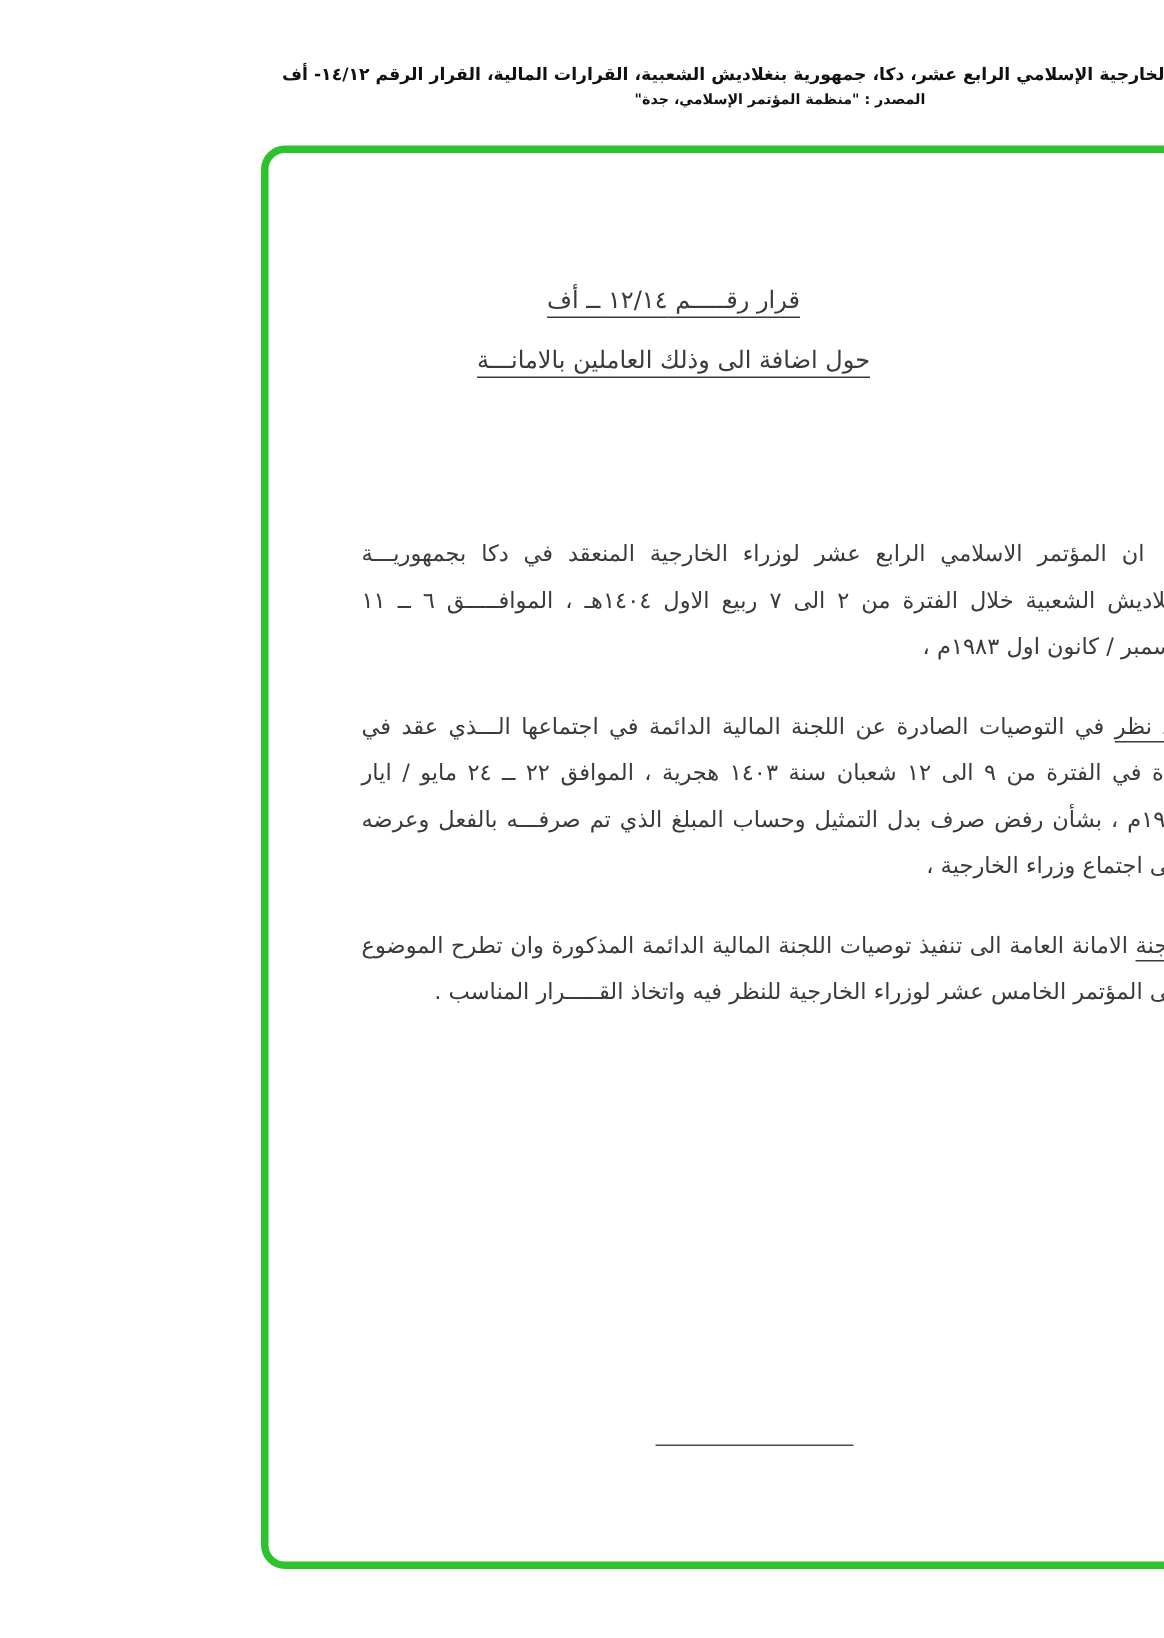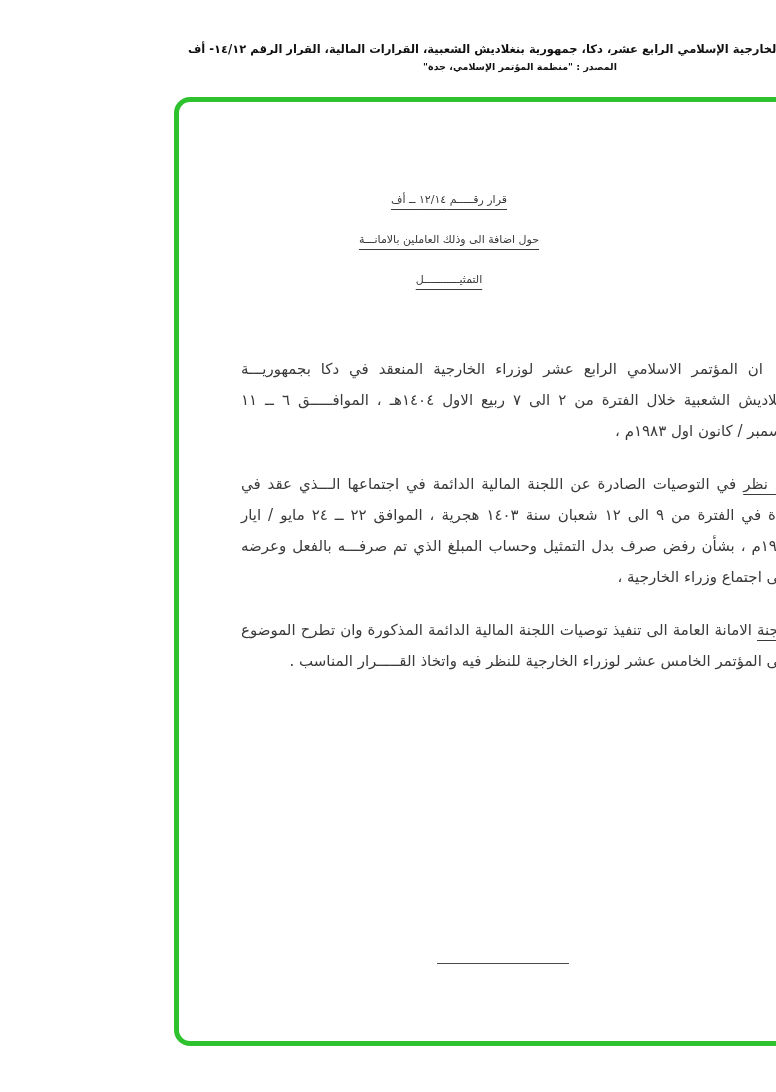--- a/index.html
+++ b/index.html
@@ -21,21 +21,21 @@
   .frame {
     position: absolute; left: 42px; top: 97px;
     width: 684px; height: 939px;
     border: 5px solid #2ec22e; border-radius: 16px;
     background: #ffffff;
   }
 
   
   .title-block {
     position: absolute; top: 78px; left: 100px; width: 340px;
-    text-align: center; font-size: 11px; line-height: 40px; color: #3a3a3a;
+    text-align: center; font-size: 16px; line-height: 40px; color: #3a3a3a;
   }
   .title-line { display: block; white-space: nowrap; }
   .title-line > span {
     text-decoration: underline;
     text-decoration-thickness: 1px;
     text-underline-offset: 6px;
   }
 
   
   .body-block {
@@ -67,21 +67,20 @@
   <div class="header">
     <div class="header-line1">مؤتمر وزراء الخارجية الإسلامي الرابع عشر، دكا، جمهورية بنغلاديش الشعبية، القرارات المالية، القرار الرقم ١٤/١٢- أف</div>
     <div class="header-line2">المصدر : "منظمة المؤتمر الإسلامي، جدة"</div>
   </div>
 
   <div class="frame">
 
     <div class="title-block">
       <span class="title-line"><span>قرار رقـــــم ١٢/١٤ ــ أف</span></span>
       <span class="title-line"><span>حول اضافة الى وذلك العاملين بالامانـــة</span></span>
-      <span class="title-line"><span>التمثيـــــــــــل</span></span>
     </div>
 
     <div class="body-block">
       <p class="para indent-first"><span class="lead"></span><span>ان المؤتمر الاسلامي الرابع عشر لوزراء الخارجية المنعقد في دكا بجمهوريـــة بنغلاديش الشعبية خلال الفترة من ٢ الى ٧ ربيع الاول ١٤٠٤هـ ، الموافـــــق ٦ ــ ١١ ديسمبر / كانون اول ١٩٨٣م ،</span></p>
 
 
       <p class="para"><span class="lead">واذ نظر</span><span> في التوصيات الصادرة عن اللجنة المالية الدائمة في اجتماعها الـــذي عقد في جدة في الفترة من ٩ الى ١٢ شعبان سنة ١٤٠٣ هجرية ، الموافق ٢٢ ــ ٢٤ مايو / ايار ١٩٨٣م ، بشأن رفض صرف بدل التمثيل وحساب المبلغ الذي تم صرفـــه بالفعل وعرضه على اجتماع وزراء الخارجية ،</span></p>
 
 
       <p class="para"><span class="lead">اللجنة</span><span> الامانة العامة الى تنفيذ توصيات اللجنة المالية الدائمة المذكورة وان تطرح الموضوع على المؤتمر الخامس عشر لوزراء الخارجية للنظر فيه واتخاذ القـــــرار المناسب .</span></p>

